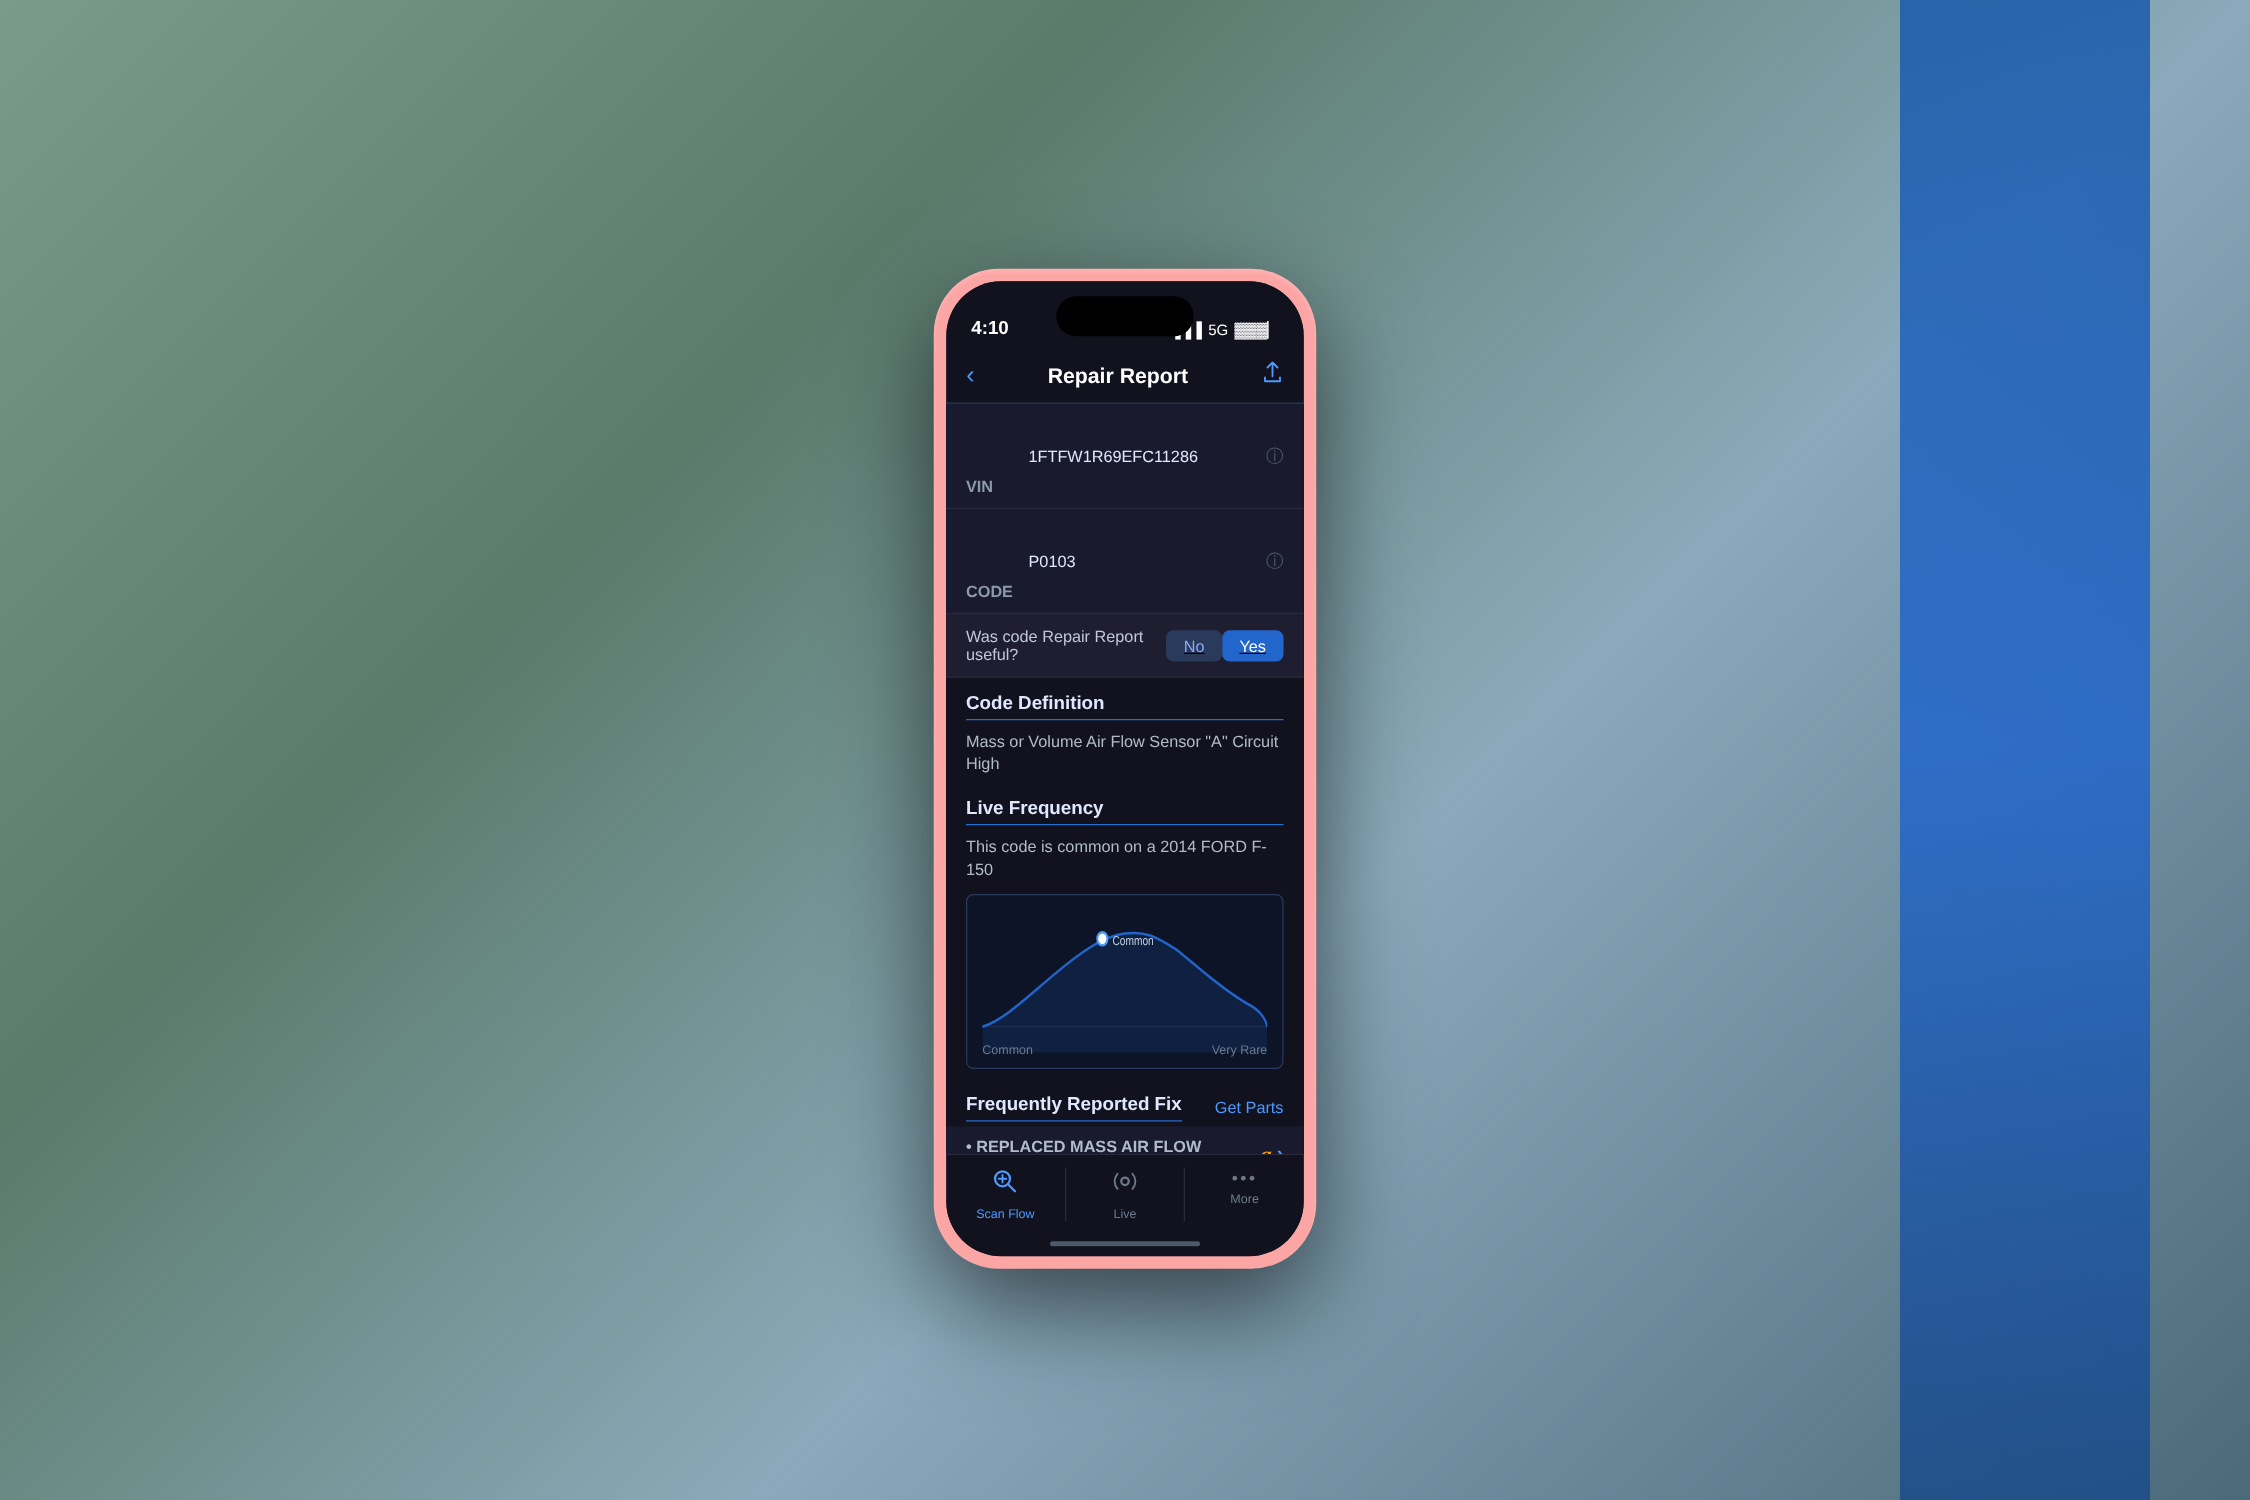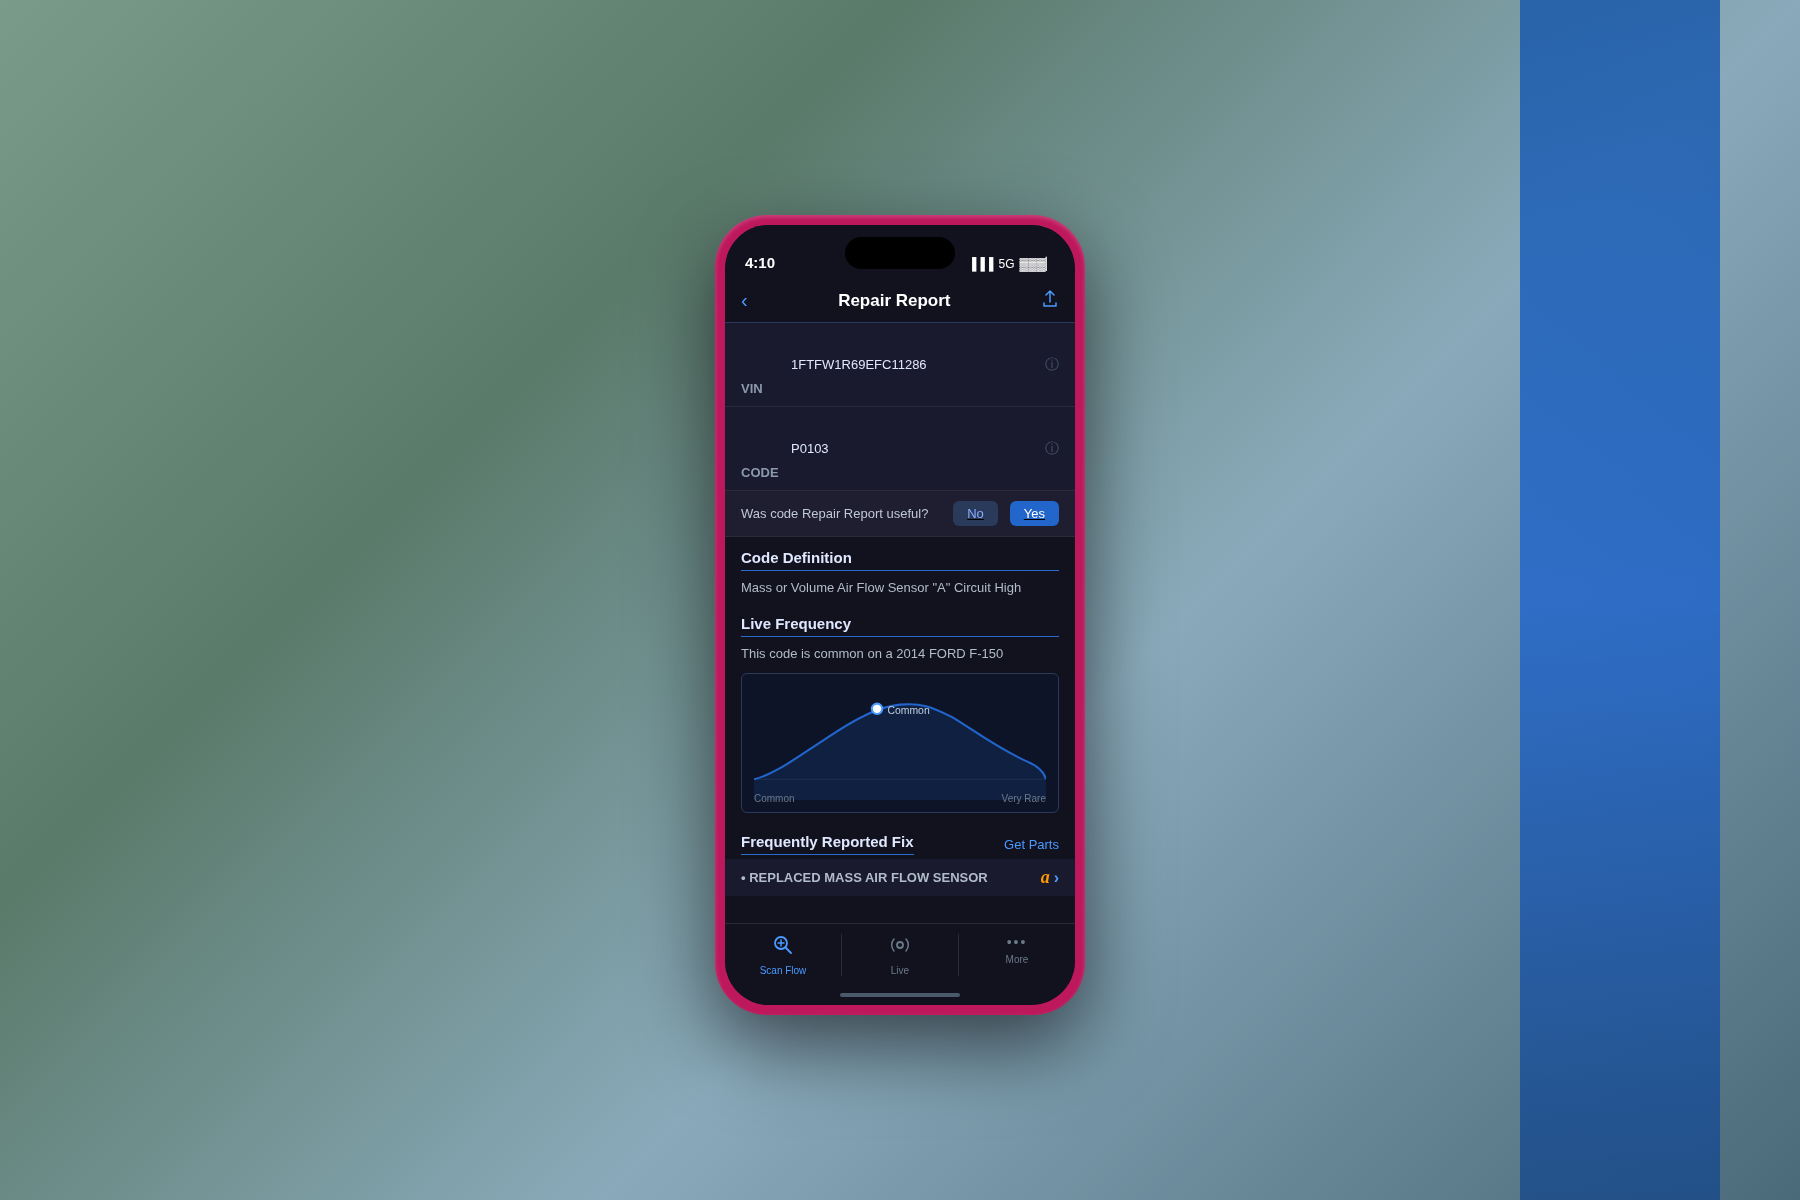--- a/index.html
+++ b/index.html
@@ -25,23 +25,23 @@
       right: 80px;
       top: 0;
       bottom: 0;
       width: 200px;
       background: linear-gradient(to bottom, #1a5aaa, #2266cc, #1a4a88);
       opacity: 0.85;
     }
     
     .phone-shell {
       position: relative;
-      width: 370px;
+      width: 306px;
       height: 800px;
-      background: #be185d;
+      background: #fca5a5;
       border-radius: 52px;
       padding: 10px;
       box-shadow: 0 30px 80px rgba(0,0,0,0.6), inset 0 2px 4px rgba(255,255,255,0.2);
       z-index: 10;
       margin-top: 30px;
     }
     .phone-inner {
       width: 100%;
       height: 100%;
       background: #1a1a2e;
@@ -160,21 +160,21 @@
       padding: 10px 16px;
       background: #1e1e30;
       border-bottom: 1px solid #2a2a3a;
     }
     .useful-text {
       color: #c0c8d8;
       font-size: 13px;
     }
     .useful-btns {
       display: flex;
-      gap: 12px;
+      gap: 0;
       text-decoration: underline;
     }
     .btn-no {
       background: #2a3a5a;
       color: #8aaaff;
       border: none;
       border-radius: 6px;
       padding: 5px 14px;
       font-size: 13px;
       font-weight: 500;

